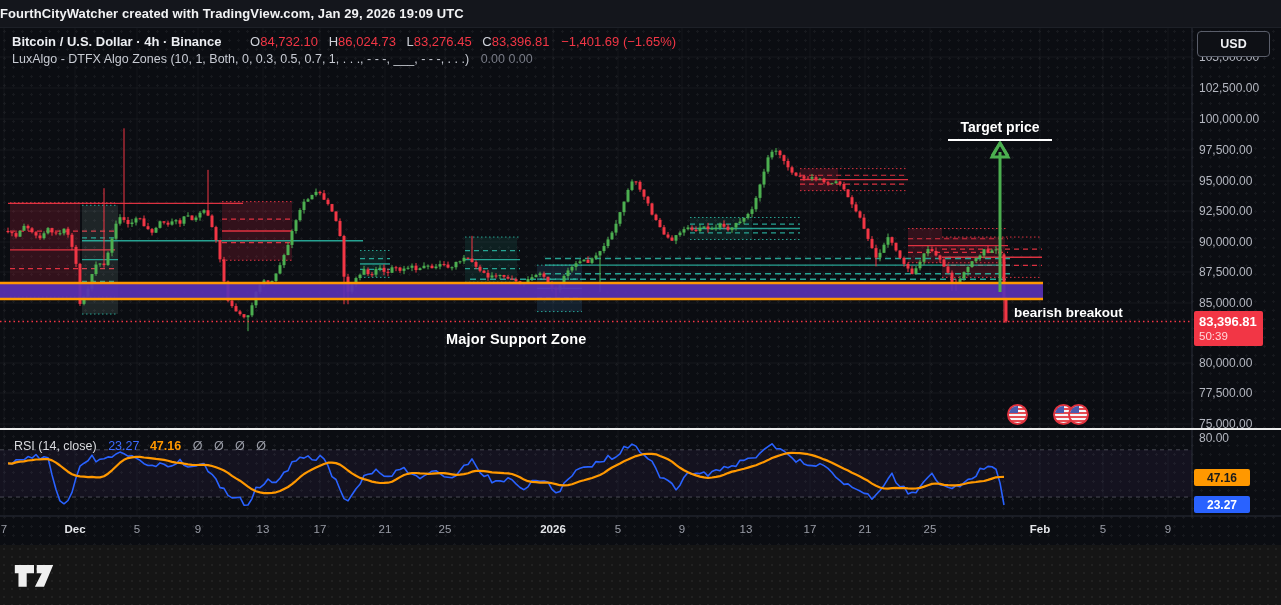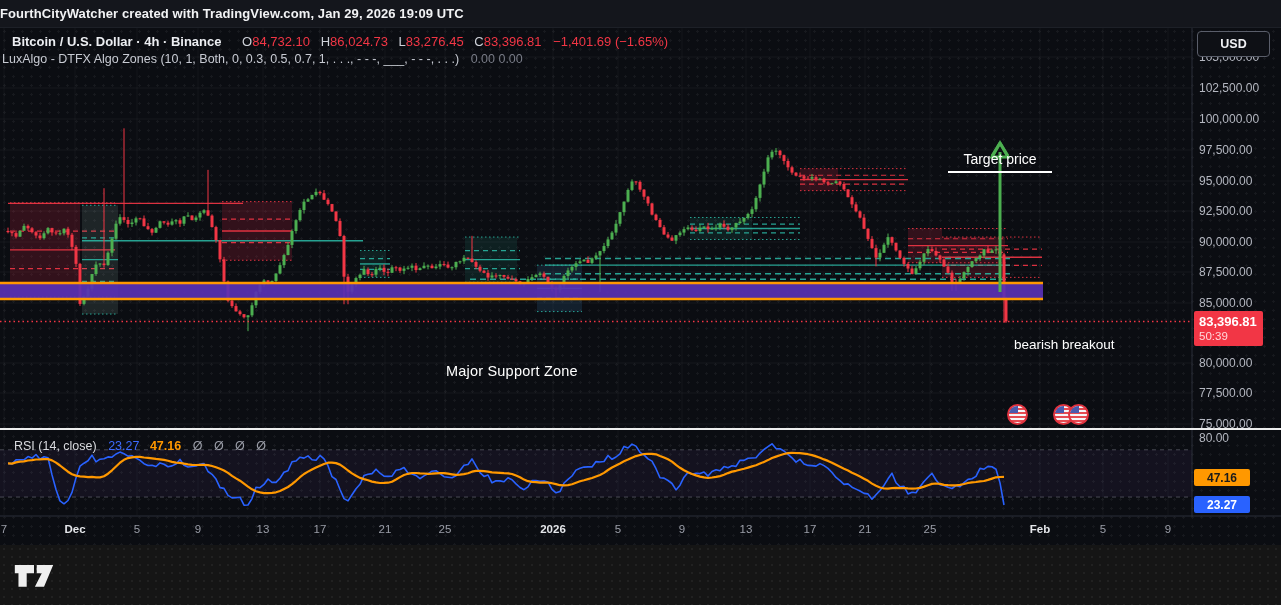--- a/index.html
+++ b/index.html
@@ -4,25 +4,25 @@
 <style>
   html,body{margin:0;padding:0;background:#000;}
   .stage{position:relative;width:1281px;height:605px;overflow:hidden;
     font-family:"Liberation Sans",sans-serif;background:#0b0d12;
     background-image:radial-gradient(circle,rgba(255,255,255,0.05) 1px,transparent 1.3px);
     background-size:9px 9px;}
   .topbar{position:absolute;left:0;top:0;width:100%;height:28px;background:#14161c;
     border-bottom:1px solid #1d2027;display:flex;align-items:center;box-sizing:border-box;}
   .topbar span{color:#f2f3f5;font-size:13px;font-weight:bold;letter-spacing:.1px;}
   .hdr{position:absolute;left:12px;top:34px;z-index:30;font-size:13px;color:#d8dade;white-space:nowrap;}
-  .hdr .sym{font-weight:bold;color:#eceef2;margin-right:10px;}
+  .hdr .sym{font-weight:bold;color:#eceef2;margin-right:18px;}
   .hdr .ohlc-k{color:#cfd2d9;margin-left:7px;}
   .hdr .ohlc-v{color:#f23645;}
   .hdr .chg{color:#f23645;margin-left:8px;}
-  .hdr2{position:absolute;left:2px;top:52px;z-index:30;font-size:12.5px;color:#c8cbd3;white-space:nowrap;}
+  .hdr2{position:absolute;left:12px;top:52px;z-index:30;font-size:12.5px;color:#c8cbd3;white-space:nowrap;}
   .hdr2 .vals{color:#787b86;margin-left:8px;}
   svg.chart{position:absolute;left:0;top:0;z-index:5;}
   .pr-axis{position:absolute;left:1192px;top:28px;width:89px;height:489px;z-index:20;}
   .pr-label{position:absolute;left:7px;color:#b4b7c0;font-size:12px;transform:translateY(-50%);}
   .t-axis{position:absolute;left:0;top:517px;width:1192px;height:28px;z-index:20;}
   .t-label{position:absolute;top:6px;color:#9b9ea8;font-size:11.5px;transform:translateX(-50%);}
   .t-label.major{color:#e4e6ea;font-weight:bold;}
   .usd-btn{position:absolute;left:1197px;top:31px;width:71px;height:24px;z-index:40;
     background:#0e1015;border:1px solid #5a5e6a;border-radius:4px;color:#f0f1f4;
     font-size:12.5px;font-weight:bold;display:flex;align-items:center;justify-content:center;}
@@ -32,21 +32,21 @@
   .last-price .cd{color:#ffd7da;font-size:11.5px;line-height:13px;}
   .rsi-hdr{position:absolute;left:14px;top:439px;z-index:30;font-size:12.5px;color:#d8dade;white-space:nowrap;}
   .rsi-hdr .b{color:#3d6bff;margin-left:8px;}
   .rsi-hdr .o{color:#ff9800;margin-left:7px;font-weight:bold;}
   .rsi-hdr .z{color:#9b9ea8;margin-left:8px;letter-spacing:4px;}
   .rsi-top{position:absolute;left:1199px;top:438px;color:#b4b7c0;font-size:12px;transform:translateY(-50%);z-index:20;}
   .rsi-lab{position:absolute;left:1194px;width:56px;z-index:25;font-size:12px;font-weight:bold;
     text-align:center;border-radius:2px;padding:1.5px 0;}
   .rsi-lab.orange{top:469px;background:#ff9800;color:#1b1b1b;}
   .rsi-lab.blue{top:496px;background:#2962ff;color:#fff;}
-  .ann{position:absolute;z-index:40;color:#fff;font-weight:normal;white-space:nowrap;margin-top:32px;}
+  .ann{position:absolute;z-index:40;color:#fff;font-weight:bold;white-space:nowrap;}
   .ann.target{left:948px;top:119px;width:104px;text-align:center;font-size:14px;
     border-bottom:2.5px solid #fff;padding-bottom:4px;}
   .ann.breakout{left:1014px;top:305px;font-size:13.5px;}
   .ann.support{left:446px;top:331px;font-size:14.5px;letter-spacing:.2px;}
   .flag{position:absolute;z-index:40;width:17px;height:17px;border-radius:50%;
     border:2.5px solid #e0333f;overflow:hidden;
     background:repeating-linear-gradient(180deg,#f5f6f8 0 2px,#e54b52 2px 4px);}
   .flag::before{content:"";position:absolute;left:0;top:0;width:9px;height:7px;background:#4a5aad;}
   .bottom{position:absolute;left:0;top:545px;width:100%;height:60px;background:#151515;
     background-image:radial-gradient(circle,rgba(255,255,255,0.05) 1px,transparent 1.3px);

